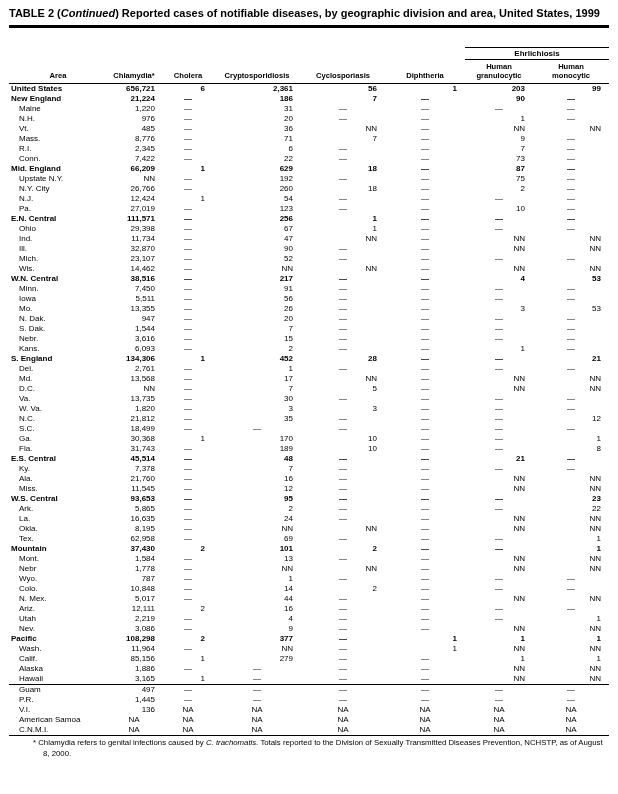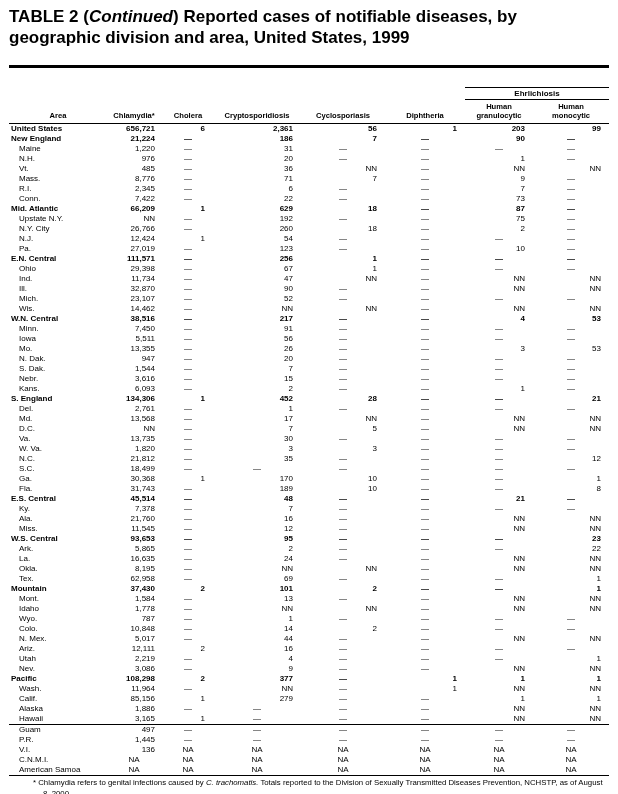--- a/index.html
+++ b/index.html
@@ -5,23 +5,23 @@
   * { box-sizing: border-box; }
   html, body { margin: 0; padding: 0; }
   body {
     width: 618px; height: 794px;
     background: #ffffff; color: #000000;
     font-family: "Liberation Sans", sans-serif;
   }
   .page { padding: 7px 9px 0 9px; }
 
   .title {
-    font-size: 17px; font-weight: 700; line-height: 1.22;
+    font-size: 11px; font-weight: 700; line-height: 1.22;
     border-bottom: 3px solid #000;
-    padding-bottom: 17px;
+    padding-bottom: 5px;
   }
   .title i { font-style: italic; }
 
   table.report {
     width: 100%;
     border-collapse: collapse;
     table-layout: fixed;
     margin-top: 19px;
   }
   col.c-area  { width: 96px; }
@@ -188,21 +188,21 @@
           <td class="area indent">Conn.</td>
           <td class="val">7,422</td>
           <td class="val center">—</td>
           <td class="val">22</td>
           <td class="val center">—</td>
           <td class="val center">—</td>
           <td class="val">73</td>
           <td class="val center">—</td>
         </tr>
         <tr class="division">
-          <td class="area">Mid. Atlantic</td>
+          <td class="area">Mid. England</td>
           <td class="val">66,209</td>
           <td class="val">1</td>
           <td class="val">629</td>
           <td class="val">18</td>
           <td class="val center">—</td>
           <td class="val">87</td>
           <td class="val center">—</td>
         </tr>
         <tr>
           <td class="area indent">Upstate N.Y.</td>
@@ -588,21 +588,21 @@
           <td class="area indent">Mont.</td>
           <td class="val">1,584</td>
           <td class="val center">—</td>
           <td class="val">13</td>
           <td class="val center">—</td>
           <td class="val center">—</td>
           <td class="val">NN</td>
           <td class="val">NN</td>
         </tr>
         <tr>
-          <td class="area indent">Idaho</td>
+          <td class="area indent">Nebr</td>
           <td class="val">1,778</td>
           <td class="val center">—</td>
           <td class="val">NN</td>
           <td class="val">NN</td>
           <td class="val center">—</td>
           <td class="val">NN</td>
           <td class="val">NN</td>
         </tr>
         <tr>
           <td class="area indent">Wyo.</td>
@@ -738,31 +738,31 @@
           <td class="area indent">V.I.</td>
           <td class="val">136</td>
           <td class="val center">NA</td>
           <td class="val center">NA</td>
           <td class="val center">NA</td>
           <td class="val center">NA</td>
           <td class="val center">NA</td>
           <td class="val center">NA</td>
         </tr>
         <tr>
+          <td class="area indent">American Samoa</td>
+          <td class="val center">NA</td>
+          <td class="val center">NA</td>
+          <td class="val center">NA</td>
+          <td class="val center">NA</td>
+          <td class="val center">NA</td>
+          <td class="val center">NA</td>
+          <td class="val center">NA</td>
+        </tr>
+        <tr>
           <td class="area indent">C.N.M.I.</td>
-          <td class="val center">NA</td>
-          <td class="val center">NA</td>
-          <td class="val center">NA</td>
-          <td class="val center">NA</td>
-          <td class="val center">NA</td>
-          <td class="val center">NA</td>
-          <td class="val center">NA</td>
-        </tr>
-        <tr>
-          <td class="area indent">American Samoa</td>
           <td class="val center">NA</td>
           <td class="val center">NA</td>
           <td class="val center">NA</td>
           <td class="val center">NA</td>
           <td class="val center">NA</td>
           <td class="val center">NA</td>
           <td class="val center">NA</td>
         </tr>
       </tbody>
   </table>

